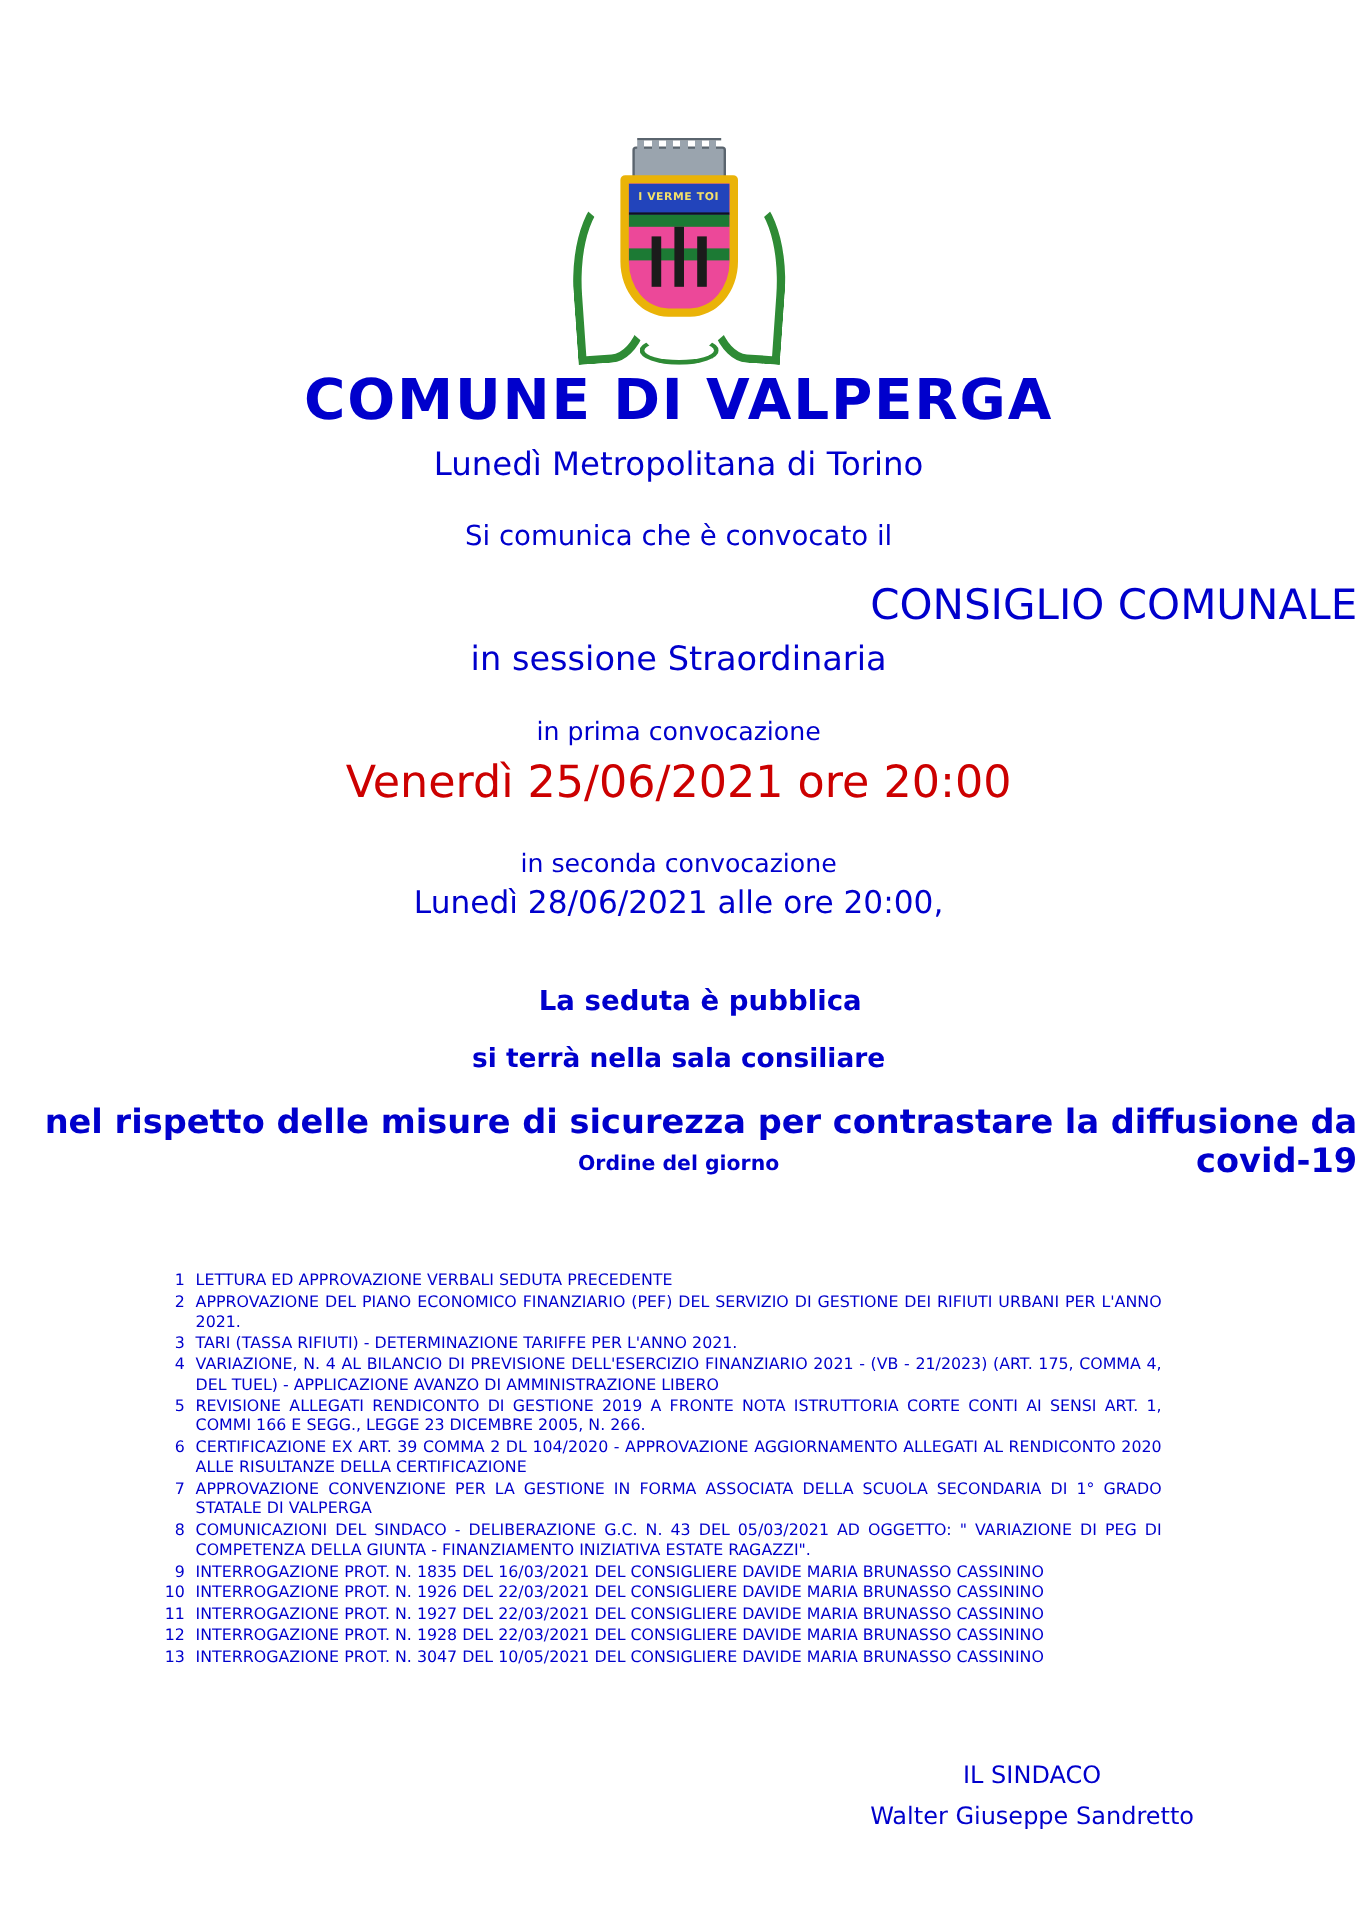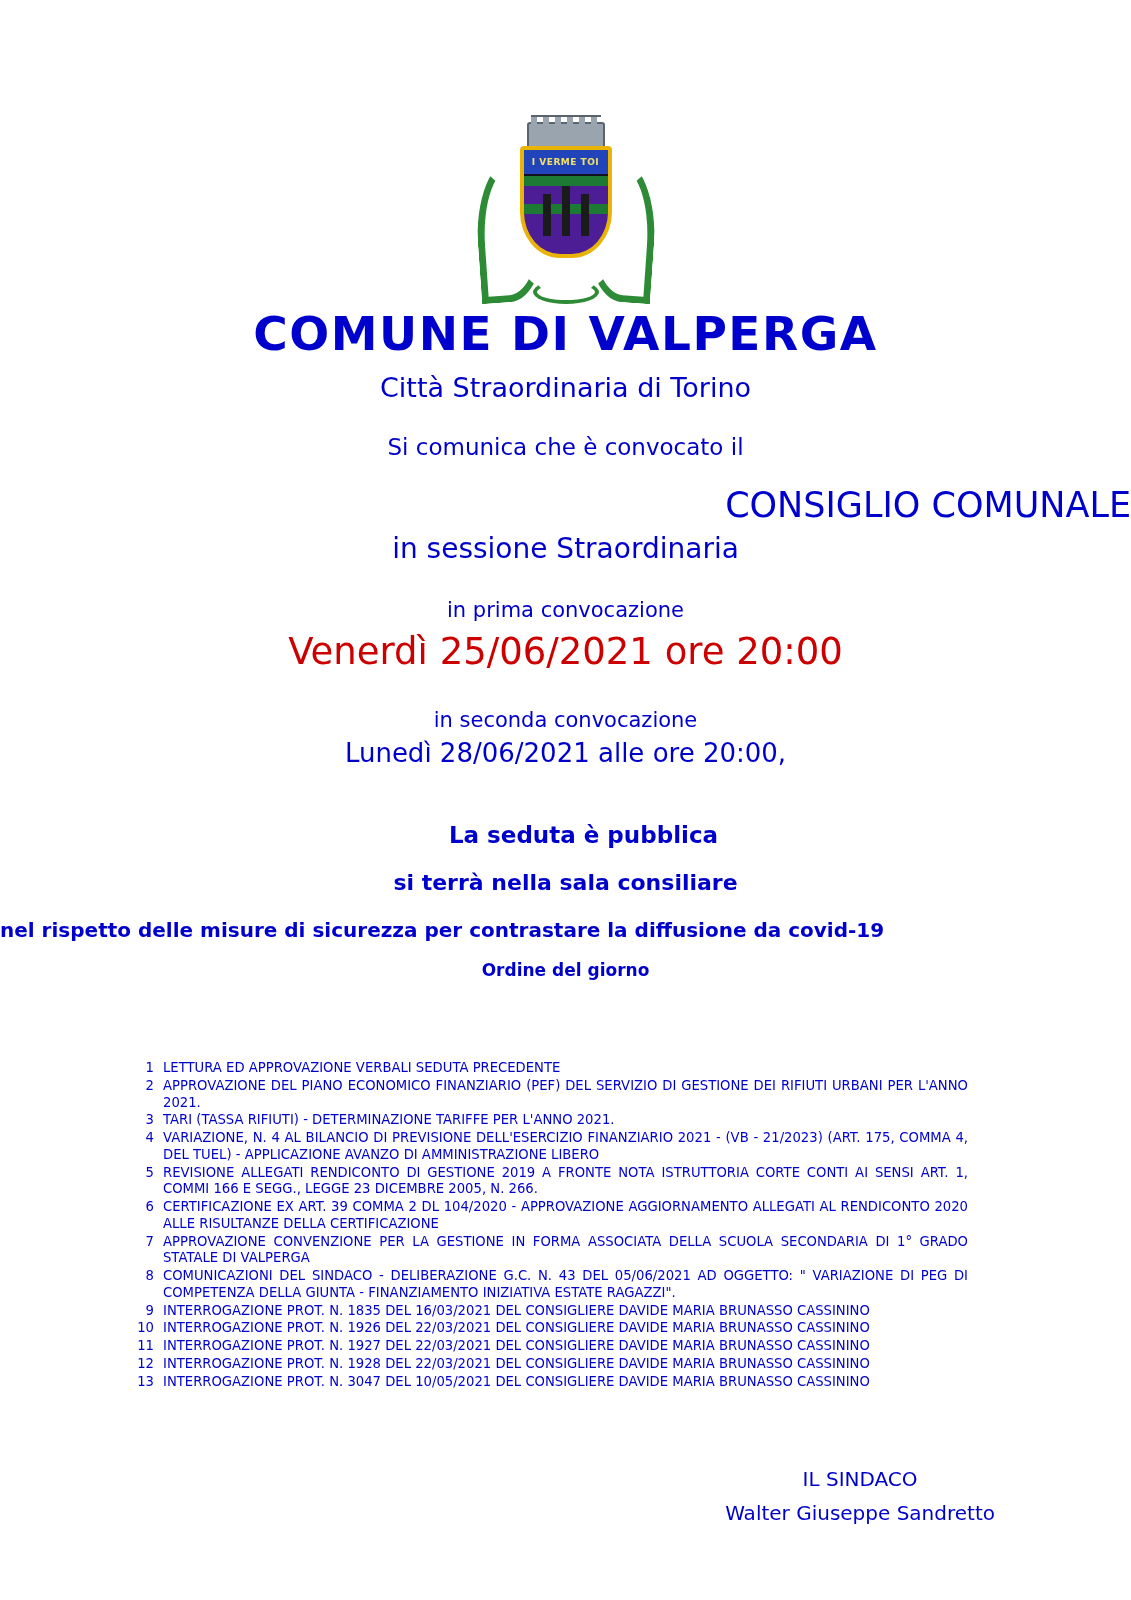--- a/index.html
+++ b/index.html
@@ -58,22 +58,22 @@
       repeating-linear-gradient(90deg, #9aa4ae 0 6px, transparent 6px 12px);
     border-top: 2px solid #5a646e;
   }
   .shield {
     position: absolute;
     top: 34px;
     left: 50%;
     transform: translateX(-50%);
     width: 84px;
     height: 104px;
-    background: #4c1d95;
-    border: 4px solid #eab308;
+    background: #ec4899;
+    border: 7px solid #eab308;
     border-radius: 4px 4px 40px 40px / 4px 4px 46px 46px;
     overflow: hidden;
   }
   .shield .band {
     position: absolute;
     top: 0;
     left: 0;
     right: 0;
     height: 24px;
     background: #2244bb;
@@ -240,22 +240,22 @@
     width: 100%;
     text-align: center;
     font-size: 22px;
     font-weight: bold;
     color: #0000cc;
   }
   .note3 {
     position: absolute;
     top: 918px;
     width: 100%;
-    text-align: left;
-    font-size: 20px;
+    text-align: right;
+    font-size: 28px;
     font-weight: bold;
     color: #0000cc;
   }
   .agenda-title {
     position: absolute;
     top: 960px;
     width: 100%;
     text-align: center;
     font-size: 17px;
     font-weight: bold;
@@ -317,21 +317,21 @@
           <span></span>
             <span></span>
             <span></span>
         </div>
       </div>
       <div class="ribbon"></div>
     </div>
   </div>
 
   <div class="title">COMUNE DI VALPERGA</div>
-  <div class="subtitle">Città Straordinaria di Torino</div>
+  <div class="subtitle">Lunedì Metropolitana di Torino</div>
 
   <div class="line-convocato">Si comunica che è convocato il</div>
   <div class="council">CONSIGLIO COMUNALE</div>
   <div class="session">in sessione Straordinaria</div>
 
   <div class="first-label">in prima convocazione</div>
   <div class="first-date">Venerdì 25/06/2021 ore 20:00</div>
 
   <div class="second-label">in seconda convocazione</div>
   <div class="second-date">Lunedì 28/06/2021 alle ore 20:00,</div>
@@ -366,21 +366,21 @@
     <div class="agenda-item">
       <div class="agenda-num">6</div>
       <div class="agenda-text">CERTIFICAZIONE EX ART. 39 COMMA 2 DL 104/2020 - APPROVAZIONE AGGIORNAMENTO ALLEGATI AL RENDICONTO 2020 ALLE RISULTANZE DELLA CERTIFICAZIONE</div>
     </div>
     <div class="agenda-item">
       <div class="agenda-num">7</div>
       <div class="agenda-text">APPROVAZIONE CONVENZIONE PER LA GESTIONE IN FORMA ASSOCIATA DELLA SCUOLA SECONDARIA DI 1° GRADO STATALE DI VALPERGA</div>
     </div>
     <div class="agenda-item">
       <div class="agenda-num">8</div>
-      <div class="agenda-text">COMUNICAZIONI DEL SINDACO - DELIBERAZIONE G.C. N. 43 DEL 05/06/2021 AD OGGETTO: " VARIAZIONE DI PEG DI COMPETENZA DELLA GIUNTA - FINANZIAMENTO INIZIATIVA ESTATE RAGAZZI".</div>
+      <div class="agenda-text">COMUNICAZIONI DEL SINDACO - DELIBERAZIONE G.C. N. 43 DEL 05/03/2021 AD OGGETTO: " VARIAZIONE DI PEG DI COMPETENZA DELLA GIUNTA - FINANZIAMENTO INIZIATIVA ESTATE RAGAZZI".</div>
     </div>
     <div class="agenda-item">
       <div class="agenda-num">9</div>
       <div class="agenda-text">INTERROGAZIONE PROT. N. 1835 DEL 16/03/2021 DEL CONSIGLIERE DAVIDE MARIA BRUNASSO CASSININO</div>
     </div>
     <div class="agenda-item">
       <div class="agenda-num">10</div>
       <div class="agenda-text">INTERROGAZIONE PROT. N. 1926 DEL 22/03/2021 DEL CONSIGLIERE DAVIDE MARIA BRUNASSO CASSININO</div>
     </div>
     <div class="agenda-item">

